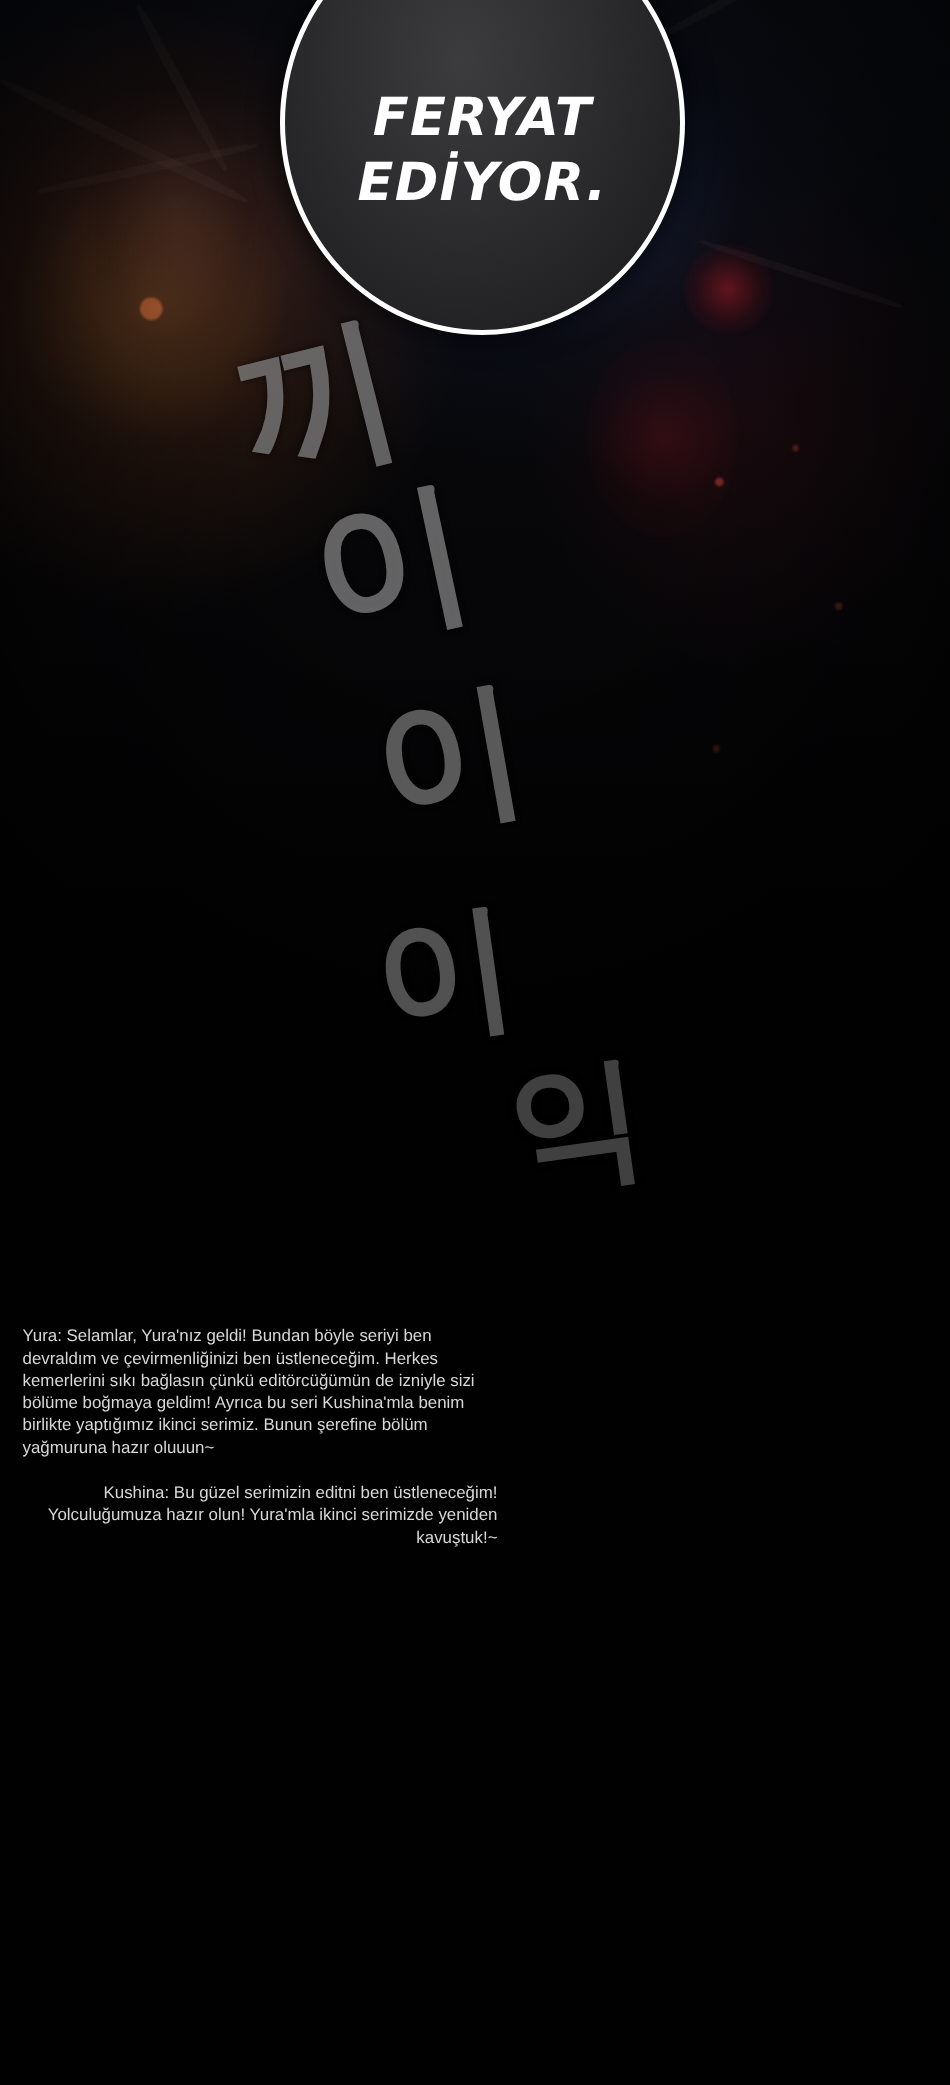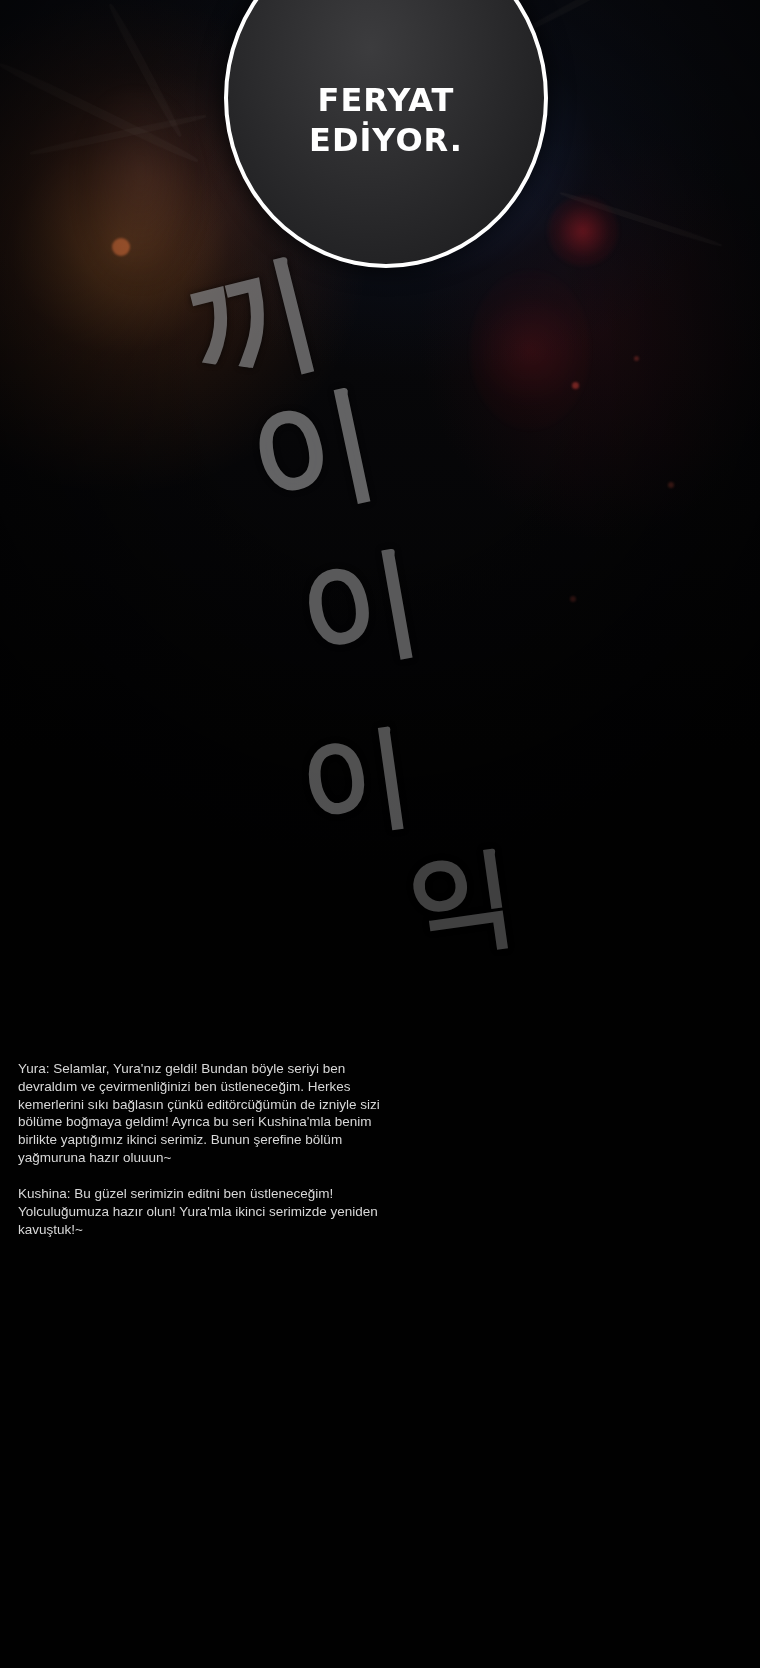--- a/index.html
+++ b/index.html
@@ -104,40 +104,41 @@
     display: flex;
     align-items: center;
     justify-content: center;
     text-align: center;
     box-shadow: 0 0 24px rgba(0,0,0,0.8);
   }
   .bubble-text {
     color: #ffffff;
     font-family: "DejaVu Sans", sans-serif;
     font-weight: 700;
-    font-size: 32px;
+    font-size: 42px;
     line-height: 1.25;
     letter-spacing: 1px;
     padding-top: 44px;
     white-space: pre-line;
+    font-style: italic;
   }
 
   
   .notes {
     position: absolute;
     left: 18px;
     top: 1060px;
     width: 380px;
     color: #d8d8d8;
     font-family: "Liberation Sans", sans-serif;
     font-size: 13.5px;
     line-height: 1.32;
   }
   .note-block { margin: 0 0 18px 0; white-space: pre-line; }
-  .note-block:last-child { margin-bottom: 14px; }
+  .note-block:last-child { margin-bottom: 14px; text-align: right; }
 </style>
 </head>
 <body>
 
 <div class="page">
 
   <div class="bg-art"></div>
 
   <div class="figure"></div>
   <div class="branch" style="left:0px; top:60px; width:220px; height:9px; transform:rotate(26deg);"></div>

